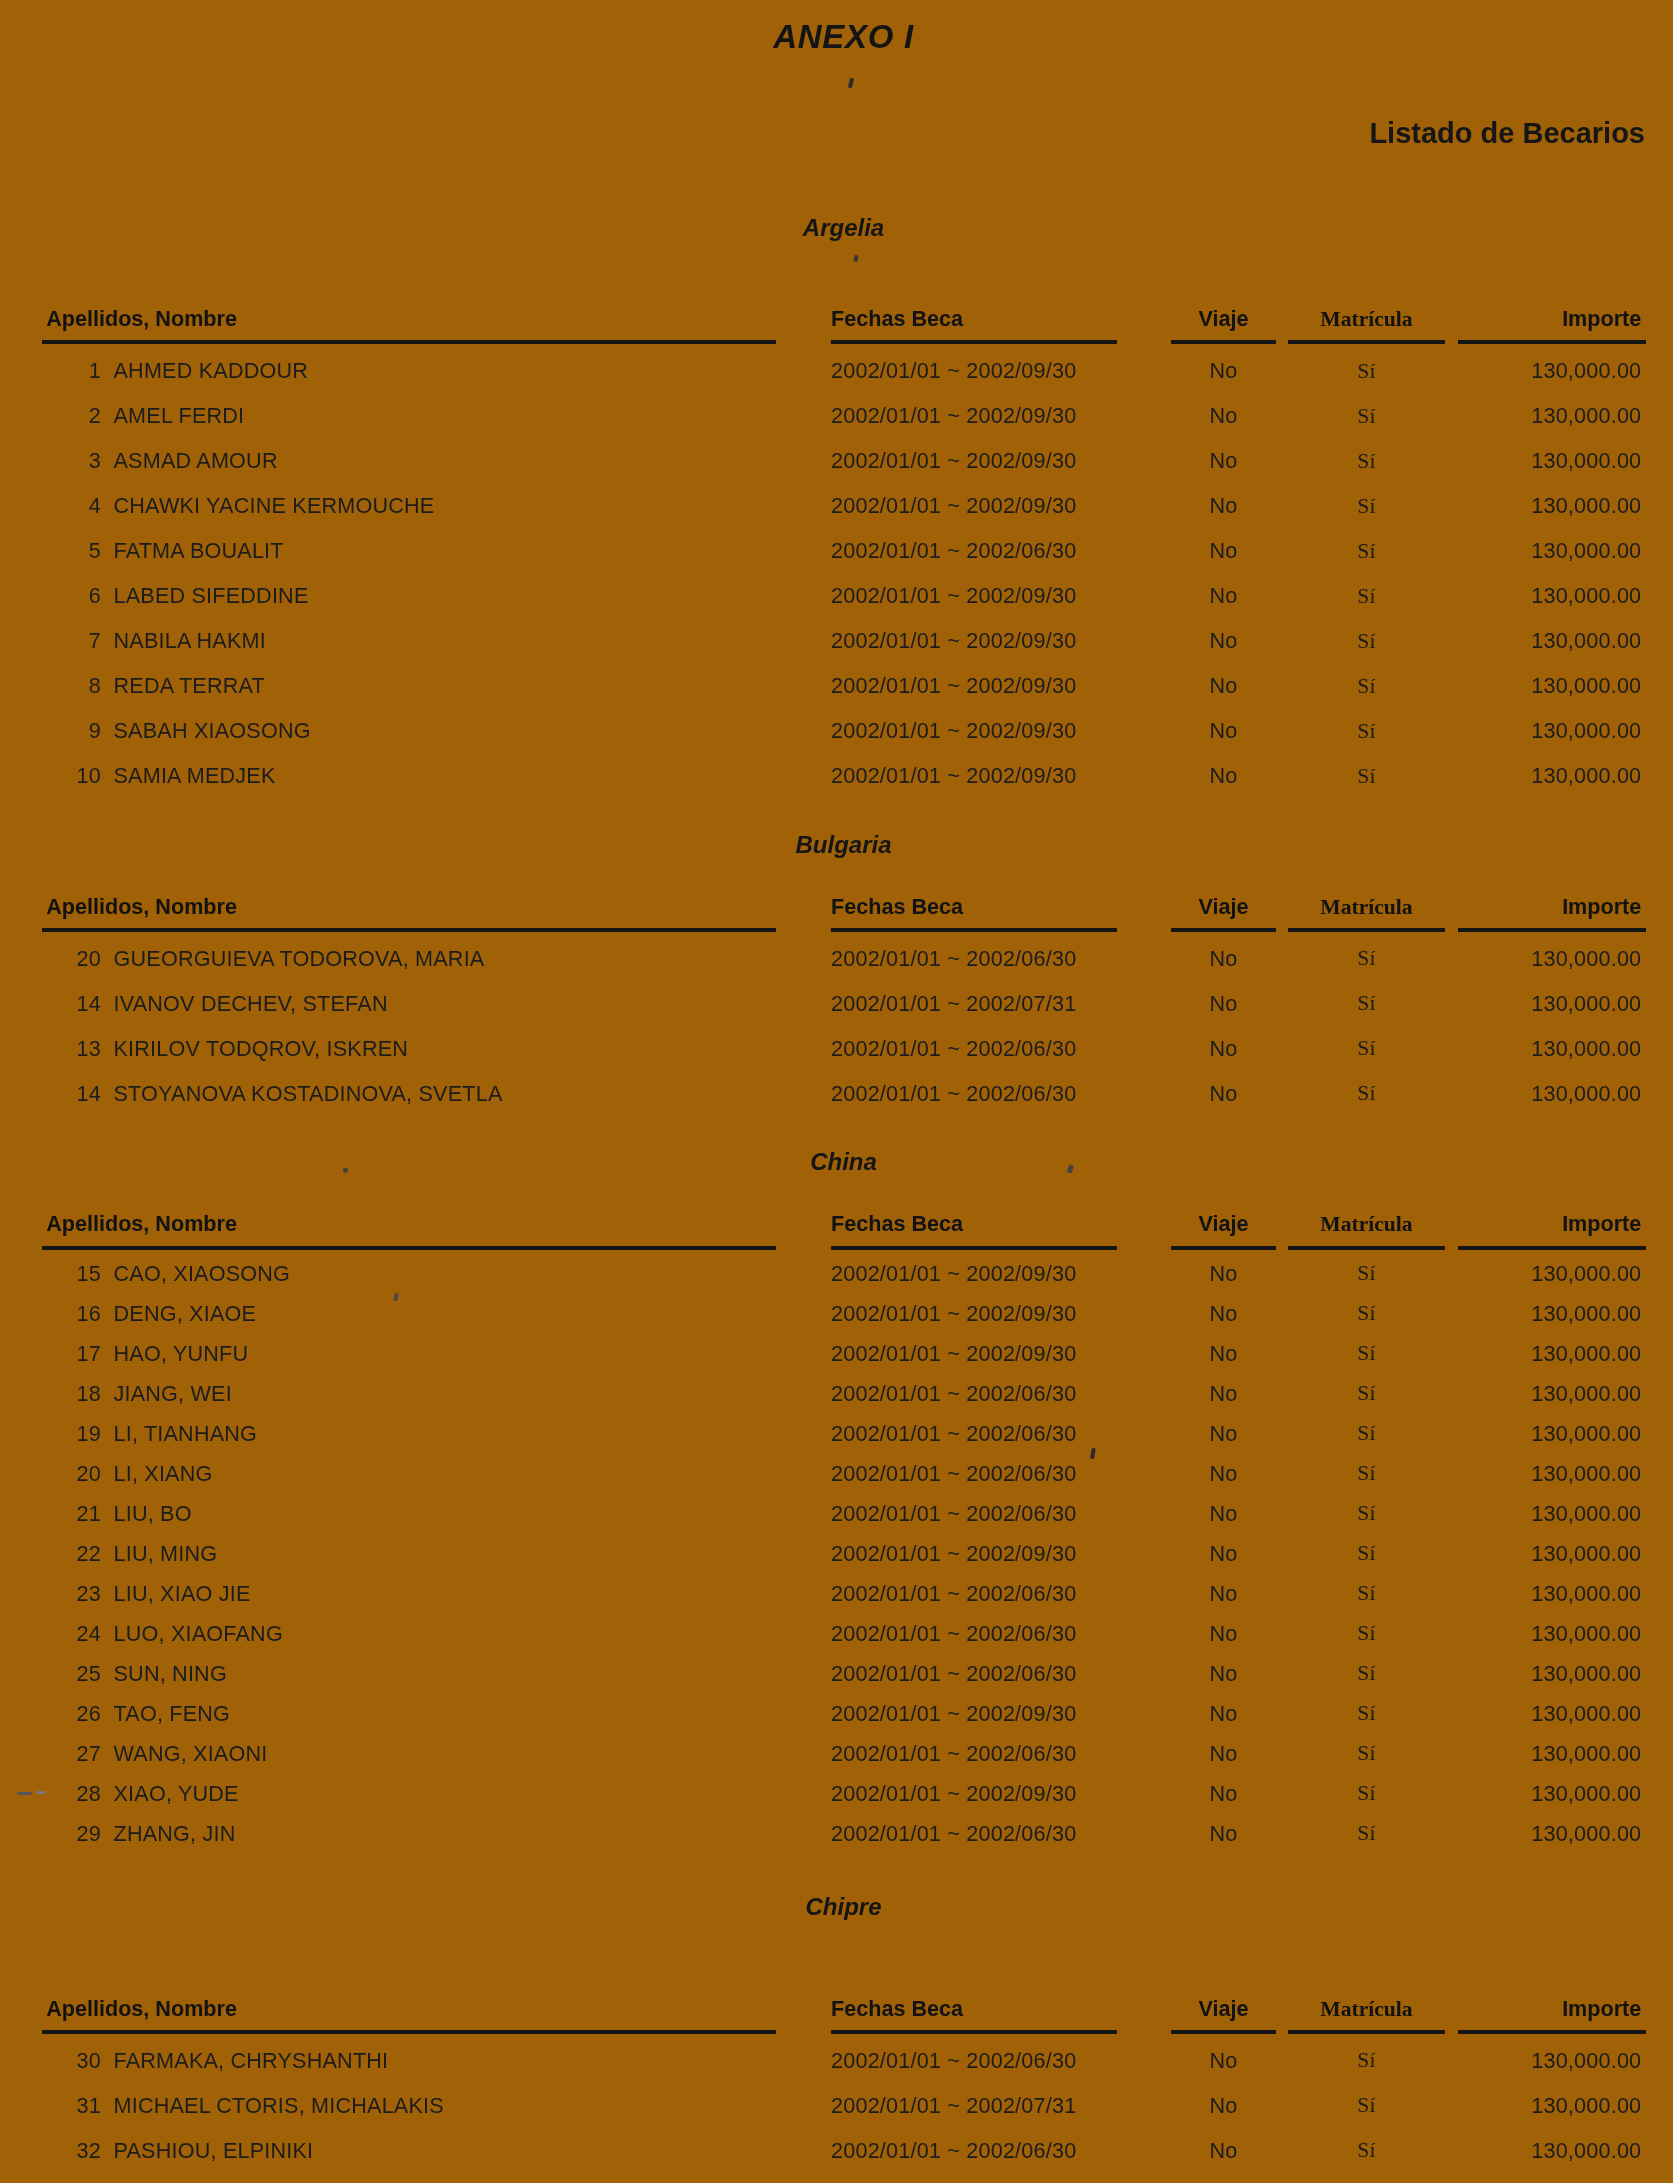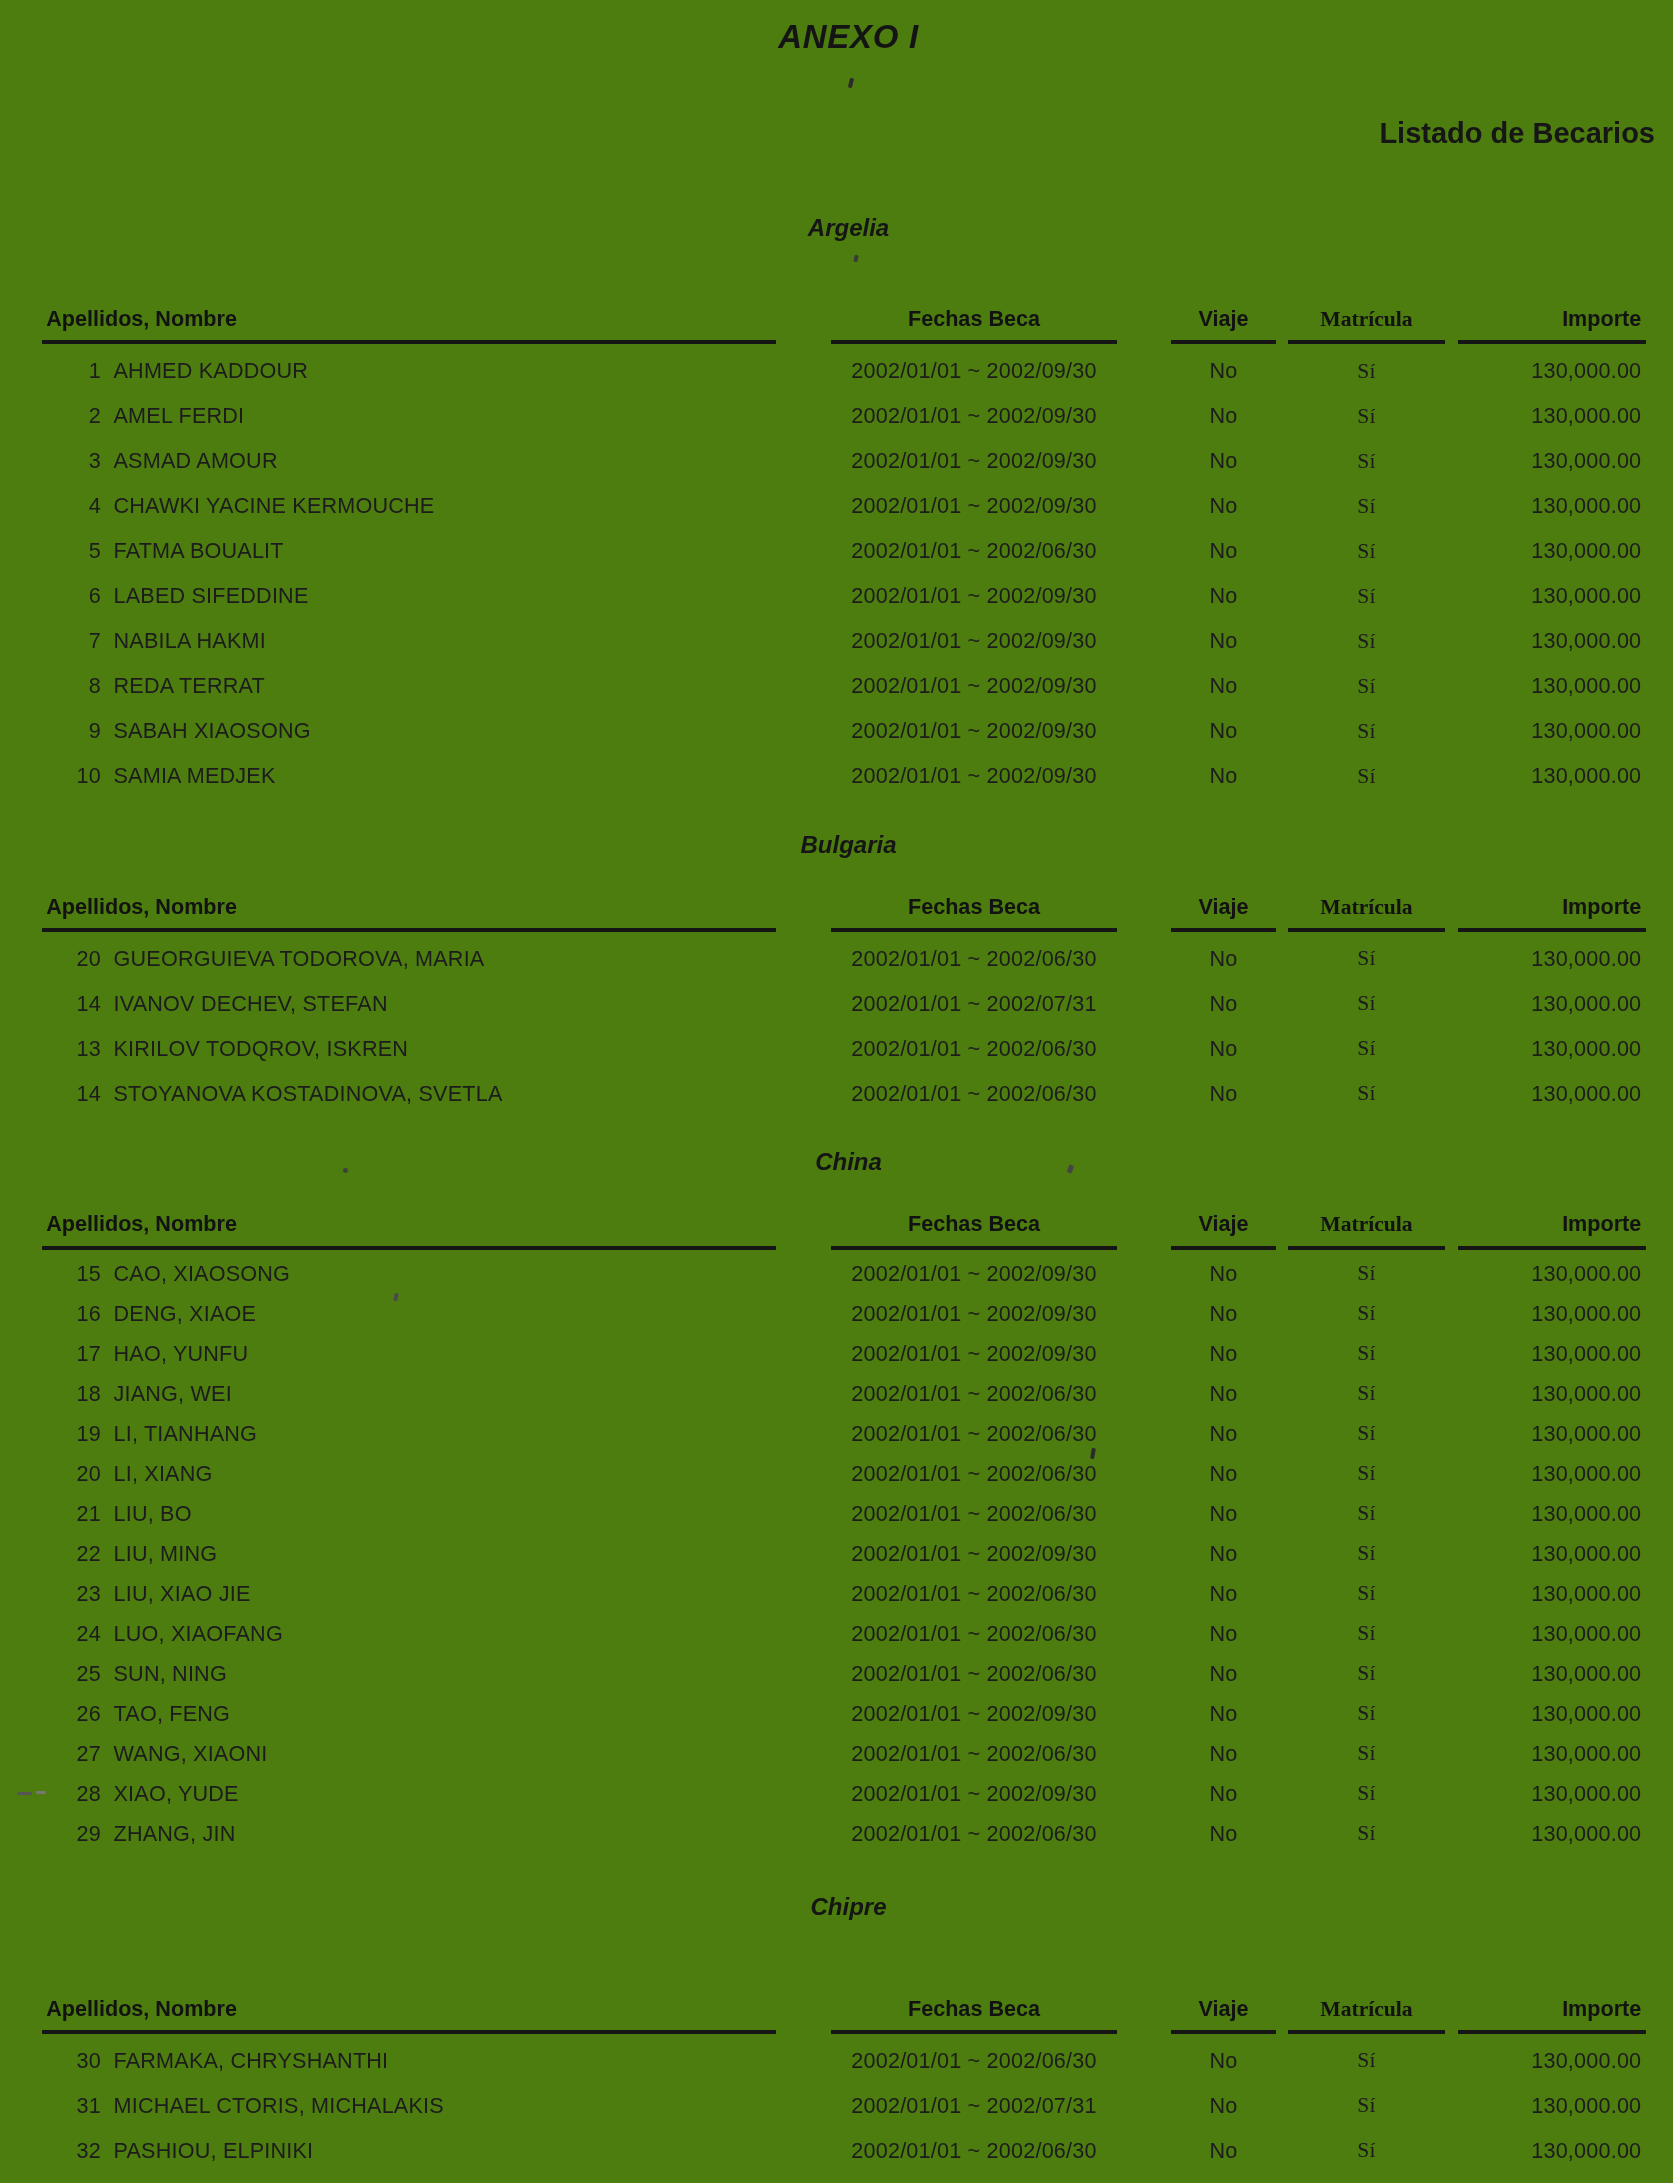--- a/index.html
+++ b/index.html
@@ -1,26 +1,26 @@
 <!DOCTYPE html>
 <html style="font-size:11px"><head>
 <meta charset="utf-8">
 <style>
   html,body{margin:0;padding:0;background:#ffffff;}
   .page{
     position:relative;
     width:1673px;
     height:2183px;
     margin:0 auto;
-    background:#4d7c0f;
+    background:#a16207;
     color:#1a1a1a;
     font-family:"Liberation Sans","DejaVu Sans",sans-serif;
     overflow:hidden;
     box-sizing:border-box;
-    padding:18px 18px 0 42px;
+    padding:18px 28px 0 42px;
   }
   .title{
     text-align:center;
     font-size:33px;
     font-weight:700;
     font-style:italic;
     letter-spacing:0.7px;
     color:#141414;
   }
   .subtitle{
@@ -37,21 +37,21 @@
     font-style:italic;
     color:#151515;
     margin:32px 0 35px 0;
   }
   .section--first .section-heading{margin-top:64px;margin-bottom:64px;}
   .section--last .section-heading{margin-top:39px;margin-bottom:75px;}
   
   .trow{display:flex;align-items:flex-end;}
   .c-num{width:59px;text-align:right;flex:none;}
   .c-name{width:675px;padding-left:12.5px;text-align:left;flex:none;box-sizing:border-box;}
-  .c-dates{width:286px;margin-left:55px;text-align:center;flex:none;}
+  .c-dates{width:286px;margin-left:55px;flex:none;}
   .c-viaje{width:105px;margin-left:54px;text-align:center;flex:none;}
   .c-mat{width:157px;margin-left:12px;text-align:center;flex:none;font-family:Liberation Serif, serif;}
   .c-imp{width:188px;margin-left:12.5px;text-align:right;padding-right:4.2px;flex:none;box-sizing:border-box;}
   .thead{font-weight:700;font-size:21.6px;color:#121212;}
   .thead .hcell{border-bottom:4.2px solid #151515;padding-bottom:8.4px;}
   .thead .c-namehead{width:734px;text-align:left;flex:none;box-sizing:border-box;padding-left:4.2px;}
   .thead .c-dates,.thead .c-viaje,.thead .c-mat,.thead .c-imp{padding-bottom:8.4px;}
   .tbody{margin-top:4.2px;}
   .tbody .trow{height:45px;display:flex;align-items:center;font-size:21.6px;color:#1c1c1c;letter-spacing:0.2px;}
   .section--tight .tbody .trow{height:40px;}

